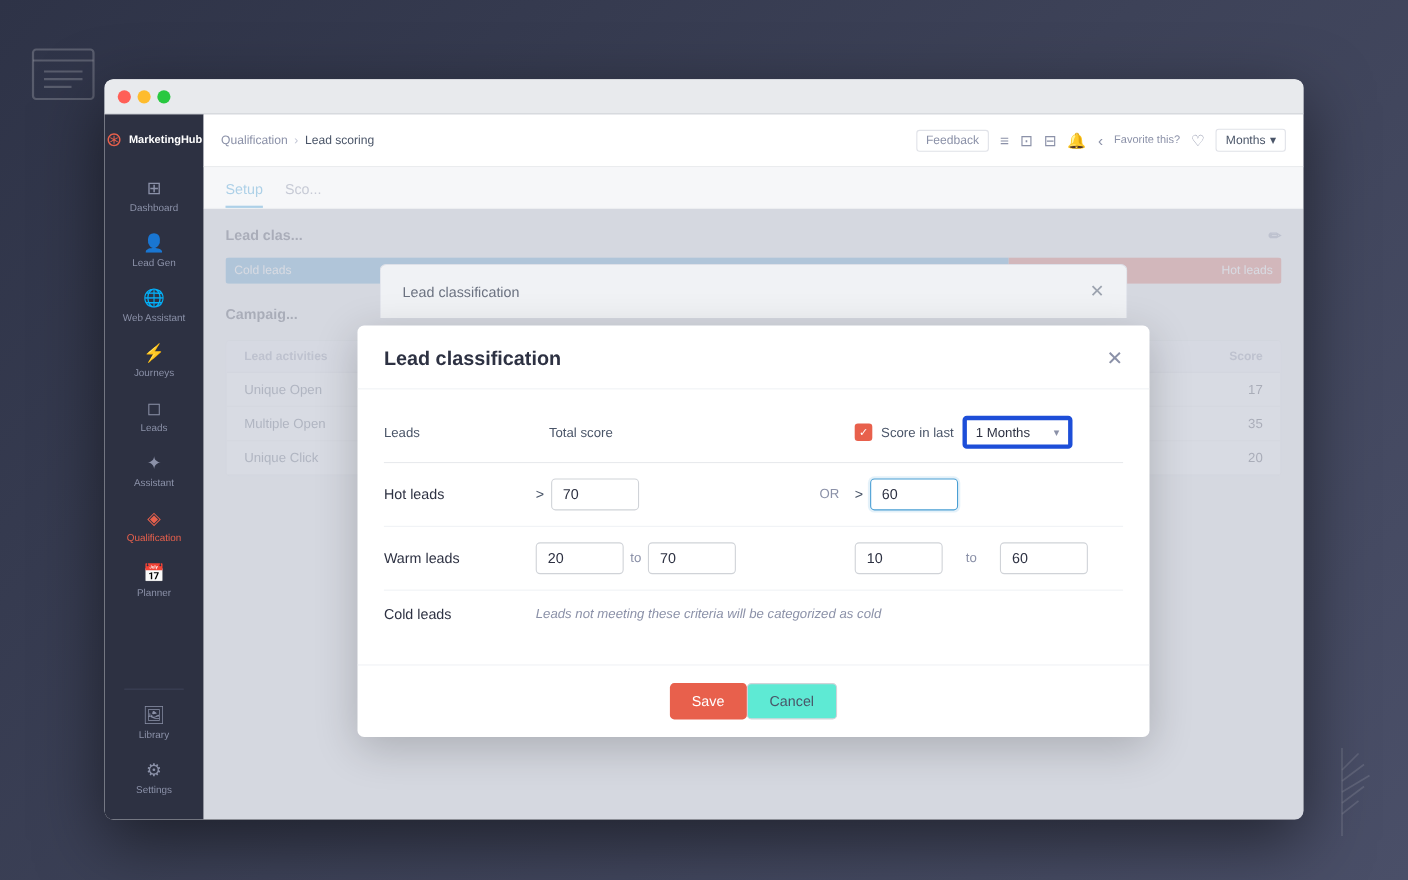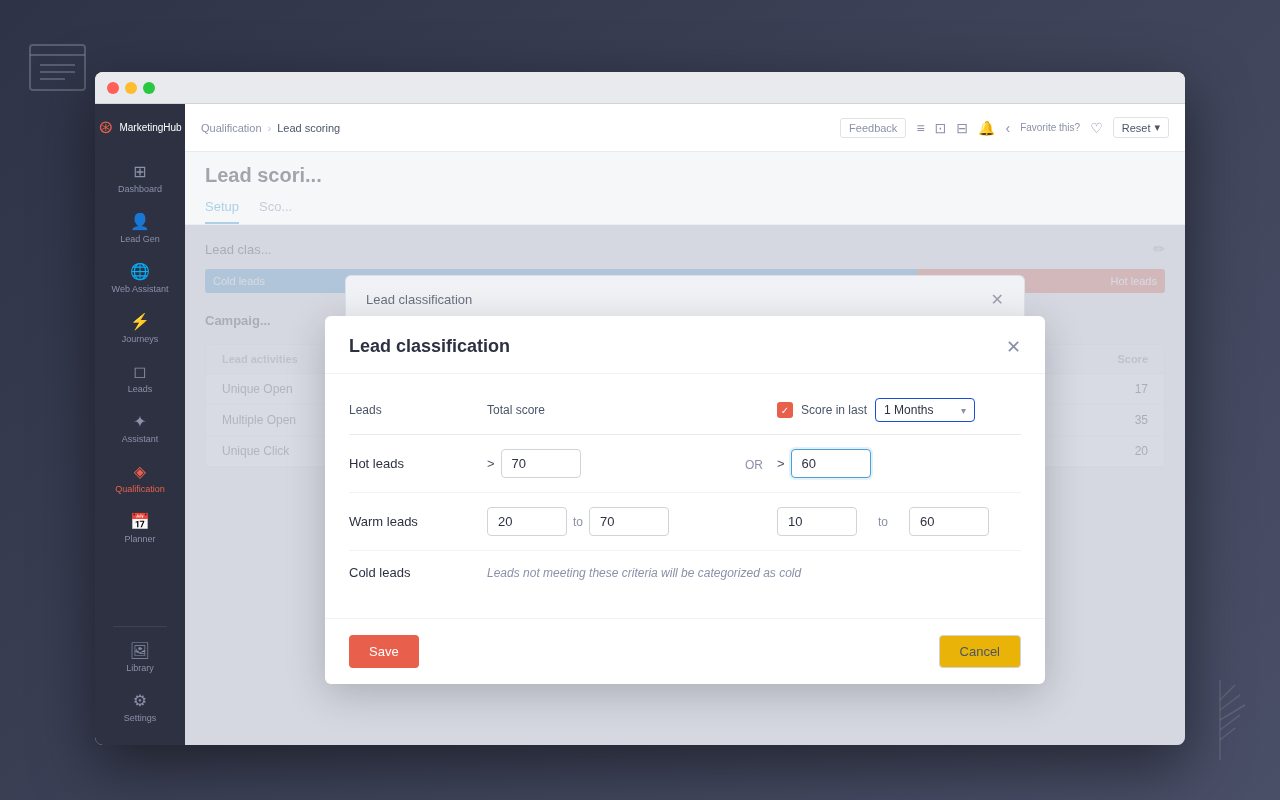--- a/index.html
+++ b/index.html
@@ -96,21 +96,21 @@
       width: 100%;
       justify-content: center;
     }
     .logo-icon {
       color: #e8604c;
       font-size: 18px;
     }
     .logo-text {
       color: white;
       font-size: 10px;
-      font-weight: 400;
+      font-weight: 700;
       line-height: 1.1;
       text-align: center;
     }
     .sidebar-item {
       width: 100%;
       display: flex;
       flex-direction: column;
       align-items: center;
       padding: 10px 4px;
       color: #8b91a8;
@@ -233,24 +233,24 @@
       flex: 1;
       padding: 16px 20px;
       overflow: auto;
       position: relative;
     }
 
     
     .section-title {
       font-size: 13px;
       color: #2d3142;
-      font-weight: 400;
+      font-weight: 700;
       margin-bottom: 12px;
       display: flex;
-      align-items: center;
+      align-items: flex-start;
       justify-content: space-between;
     }
     .section-edit-icon {
       color: #8b91a8;
       font-size: 14px;
       cursor: pointer;
     }
 
     
     .classification-bar {
@@ -377,21 +377,21 @@
       flex-shrink: 0;
     }
     .checkbox-checked::after {
       content: '✓';
       color: white;
       font-size: 10px;
     }
     .months-dropdown {
       display: flex;
       align-items: center;
-      border: 1px solid #1d4ed8;
+      border: 4px solid #1d4ed8;
       border-radius: 4px;
       padding: 4px 8px;
       font-size: 12px;
       color: #2d3142;
       gap: 8px;
       cursor: pointer;
       background: white;
       min-width: 100px;
       justify-content: space-between;
     }
@@ -434,36 +434,36 @@
       font-size: 12px;
       color: #8b91a8;
       font-style: italic;
       grid-column: 2 / -1;
     }
 
     
     .modal-footer {
       padding: 16px 24px;
       display: flex;
-      justify-content: space-between;
+      justify-content: center;
       gap: 0;
       border-top: 1px solid #f0f2f5;
     }
     .btn-save {
       background: #e8604c;
       color: white;
       border: none;
       border-radius: 4px;
       padding: 8px 20px;
       font-size: 13px;
       cursor: pointer;
       font-weight: 500;
     }
     .btn-cancel {
-      background: #eab308;
+      background: #5eead4;
       color: #4a5568;
       border: 1px solid #d0d3d8;
       border-radius: 4px;
       padding: 8px 20px;
       font-size: 13px;
       cursor: pointer;
     }
 
     
     .dimmed {
@@ -570,28 +570,27 @@
         <div class="top-bar-right">
           <span class="feedback-btn">Feedback</span>
           <span class="top-bar-icon">≡</span>
           <span class="top-bar-icon">⊡</span>
           <span class="top-bar-icon">⊟</span>
           <span class="top-bar-icon">🔔</span>
           <span class="top-bar-icon">‹</span>
           <span class="favorite-text">Favorite this?</span>
           <span class="top-bar-icon">♡</span>
           <div class="reset-btn">
-            <span>Reset</span>
+            <span>Months</span>
             <span>▾</span>
           </div>
         </div>
       </div>
 
       <div class="page-header dimmed">
-        <div class="page-title">Lead scori...</div>
         <div class="page-tabs">
           <div class="page-tab active">Setup</div>
           <div class="page-tab">Sco...</div>
         </div>
       </div>
 
       <div class="content-area">
 
         <div class="dimmed">
           <div class="section-title">
@@ -642,21 +641,21 @@
 
             <div class="modal-header">
               <span class="modal-title">Lead classification</span>
               <span class="modal-close">✕</span>
             </div>
 
             <div class="modal-body">
 
               <div style="display:grid;grid-template-columns:130px 1fr 30px 1fr;gap:8px;align-items:center;padding-bottom:12px;border-bottom:1px solid #e8eaed;">
                 <div style="font-size:12px;color:#4a5568;font-weight:500;">Leads</div>
-                <div style="font-size:12px;color:#4a5568;font-weight:500;">Total score</div>
+                <div style="font-size:12px;color:#4a5568;font-weight:500;margin-left:12px;">Total score</div>
                 <div></div>
                 <div style="display:flex;align-items:center;gap:8px;text-align:right;">
                   <div class="checkbox-checked"></div>
                   <span style="font-size:12px;color:#4a5568;font-weight:500;">Score in last</span>
                   <div class="months-dropdown">
                     <span>1 Months</span>
                     <span class="dropdown-arrow">▾</span>
                   </div>
                 </div>
               </div>

